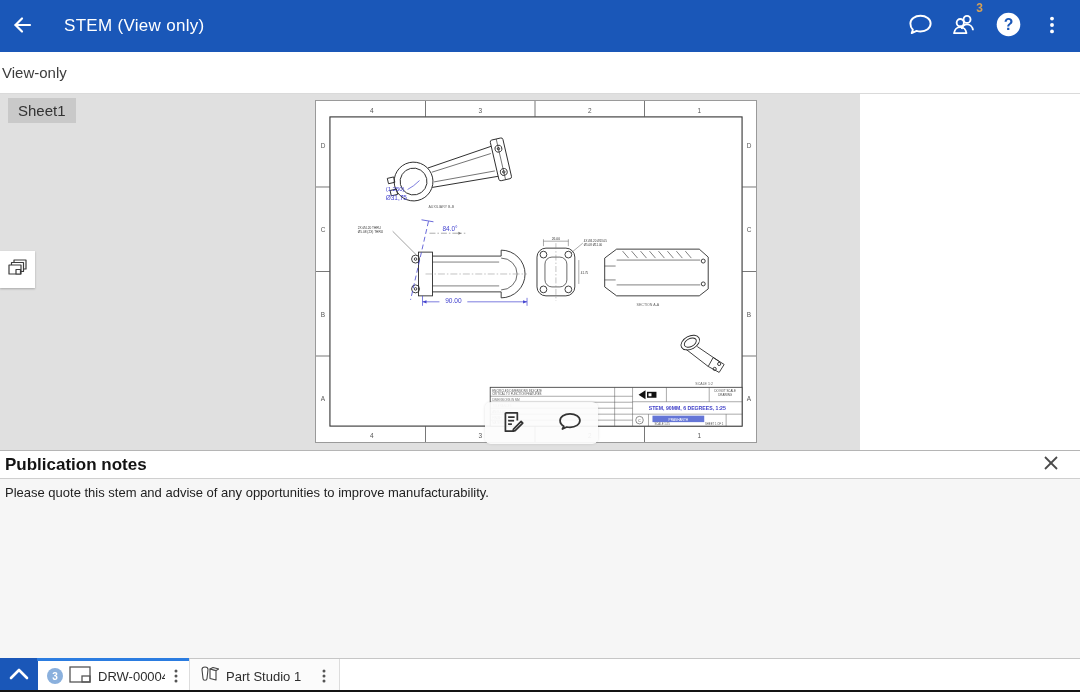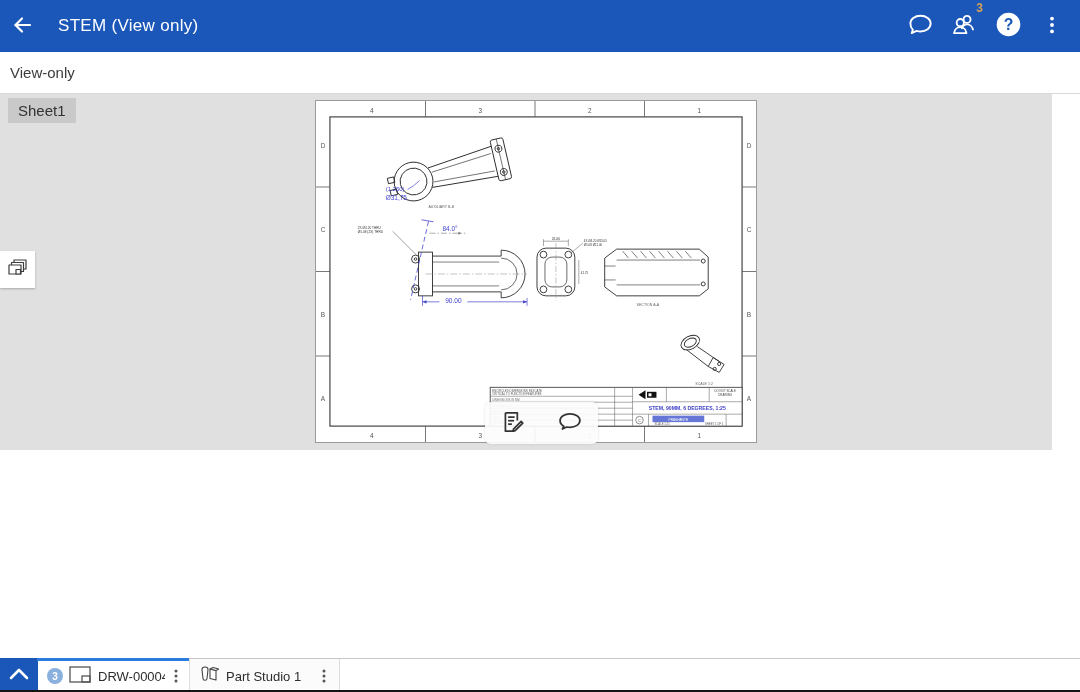--- a/index.html
+++ b/index.html
@@ -10,33 +10,33 @@
   }
   
   .appbar {
     position:absolute; top:0; left:0; width:1080px; height:52px;
     background:#1a57b8; display:flex; align-items:center; color:#fff;
   }
   .icon-btn {
     background:none; border:none; width:44px; height:52px;
     display:flex; align-items:center; justify-content:center; cursor:pointer; position:relative;
   }
-  .appbar-title { font-size:17px; font-weight:500; letter-spacing:.3px; margin-left:14px; }
+  .appbar-title { font-size:17px; font-weight:500; letter-spacing:.3px; margin-left:20px; }
   .appbar-actions { margin-left:auto; display:flex; align-items:center; padding-right:6px; }
   .people-badge {
     position:absolute; top:1px; right:3px; font-size:12px; font-weight:bold; color:#d5a055;
   }
   
   .viewmode {
     position:absolute; top:52px; left:0; width:1080px; height:42px; background:#fff;
     border-bottom:1px solid #dadada; display:flex; align-items:center;
-    padding-left:10px; font-size:15px; color:#3c3c3c;
+    padding-left:2px; font-size:15px; color:#3c3c3c;
   }
   
-  .canvas { position:absolute; top:94px; left:0; width:1052px; height:356px; background:#e0e0e0; }
+  .canvas { position:absolute; top:94px; left:0; width:860px; height:356px; background:#e0e0e0; }
   .sheet-chip {
     position:absolute; top:4px; left:8px; background:#c9c9c9; color:#333;
     font-size:15px; padding:4px 10px; cursor:pointer;
   }
   .sheets-btn {
     position:absolute; top:157px; left:0; width:35px; height:37px; background:#fff;
     border:none; box-shadow:0 1px 2px rgba(0,0,0,.25); cursor:pointer;
     display:flex; align-items:center; justify-content:center;
   }
   .sheet {
@@ -361,20 +361,34 @@
       <button class="float-btn">
         <span>
           <svg width="28" height="28" viewBox="0 0 24 24" fill="none" stroke="#333" stroke-width="1.5" stroke-linejoin="round">
             <path d="M20.5 10.8c0 3.2-3.8 5.8-8.5 5.8-1 0-1.9-.1-2.8-.3L5.5 18l1.2-2.3c-1.9-1-3.2-2.8-3.2-4.9C3.5 7.6 7.3 5 12 5s8.5 2.6 8.5 5.8z"></path>
           </svg>
         </span>
       </button>
     </div>
   </div>
 
+  <section class="pubnotes">
+    <div class="pub-header">
+      <div class="pub-title">Publication notes</div>
+      <button class="pub-close">
+        <span>
+          <svg width="18" height="18" viewBox="0 0 18 18" stroke="#4a4a4a" stroke-width="1.8">
+            <line x1="3" y1="3" x2="15" y2="15"></line>
+              <line x1="15" y1="3" x2="3" y2="15"></line>
+          </svg>
+        </span>
+      </button>
+    </div>
+    <div class="pub-body">Please quote this stem and advise of any opportunities to improve manufacturability.</div>
+  </section>
 
   <footer class="tabbar">
     <button class="chevron-btn">
       <span>
         <svg width="26" height="20" viewBox="0 0 26 20" fill="none" stroke="#fff" stroke-width="2.6" stroke-linecap="round" stroke-linejoin="round">
           <polyline points="5,14 13,6 21,14"></polyline>
         </svg>
       </span>
     </button>
 

